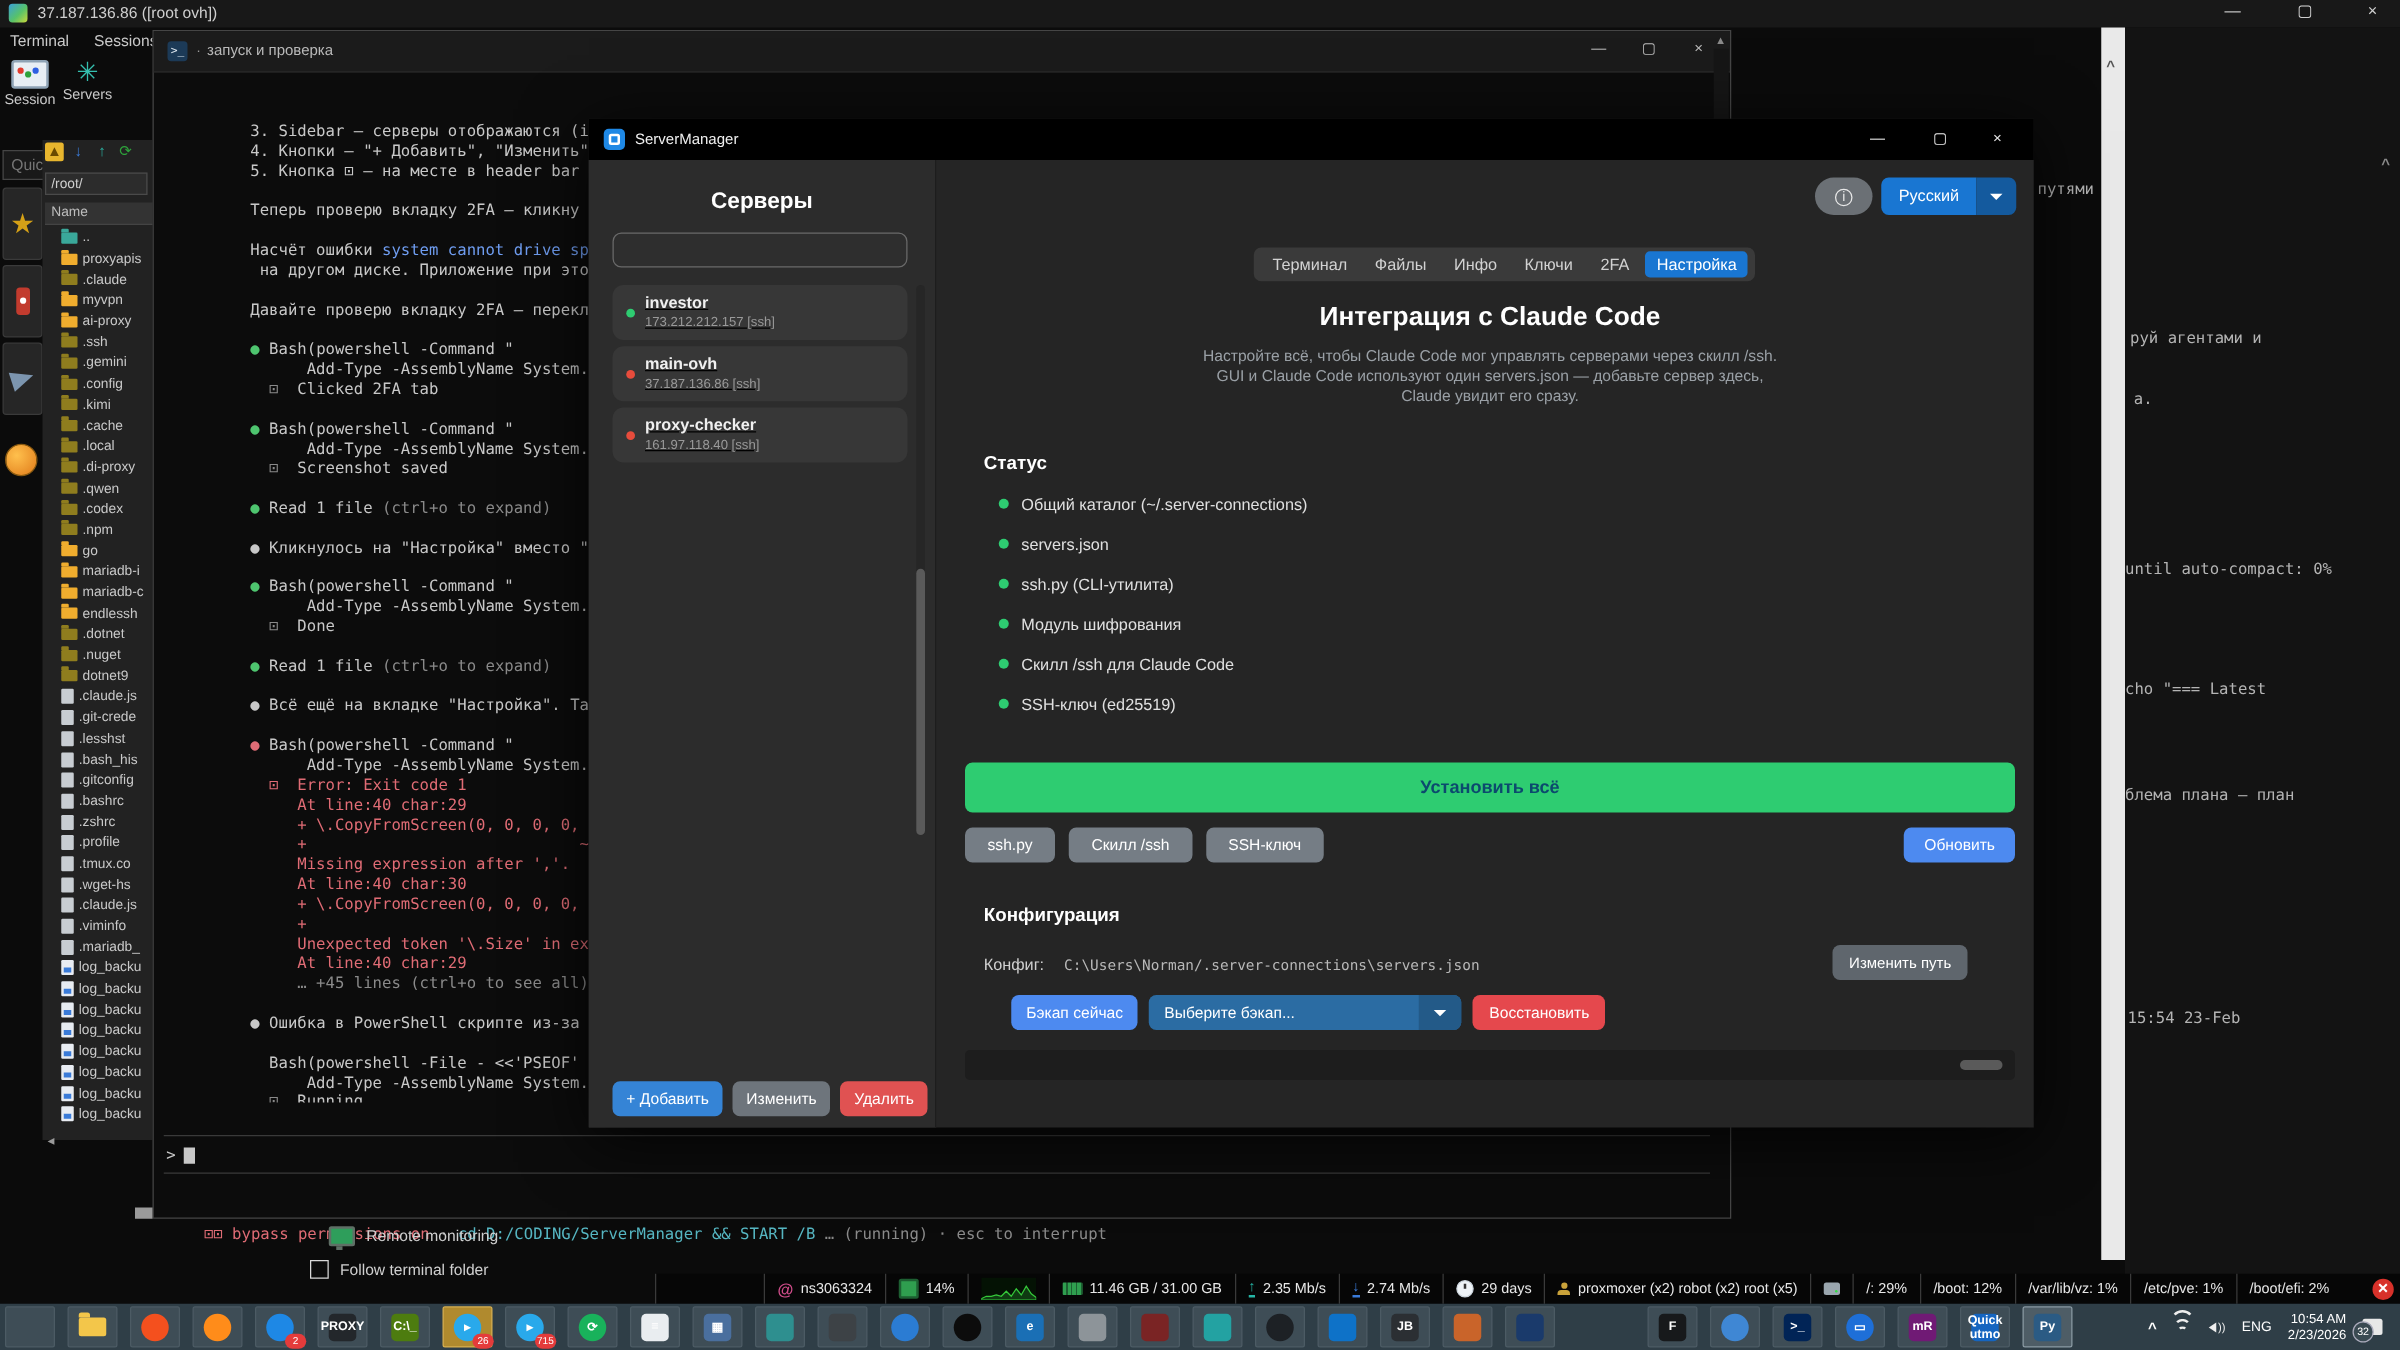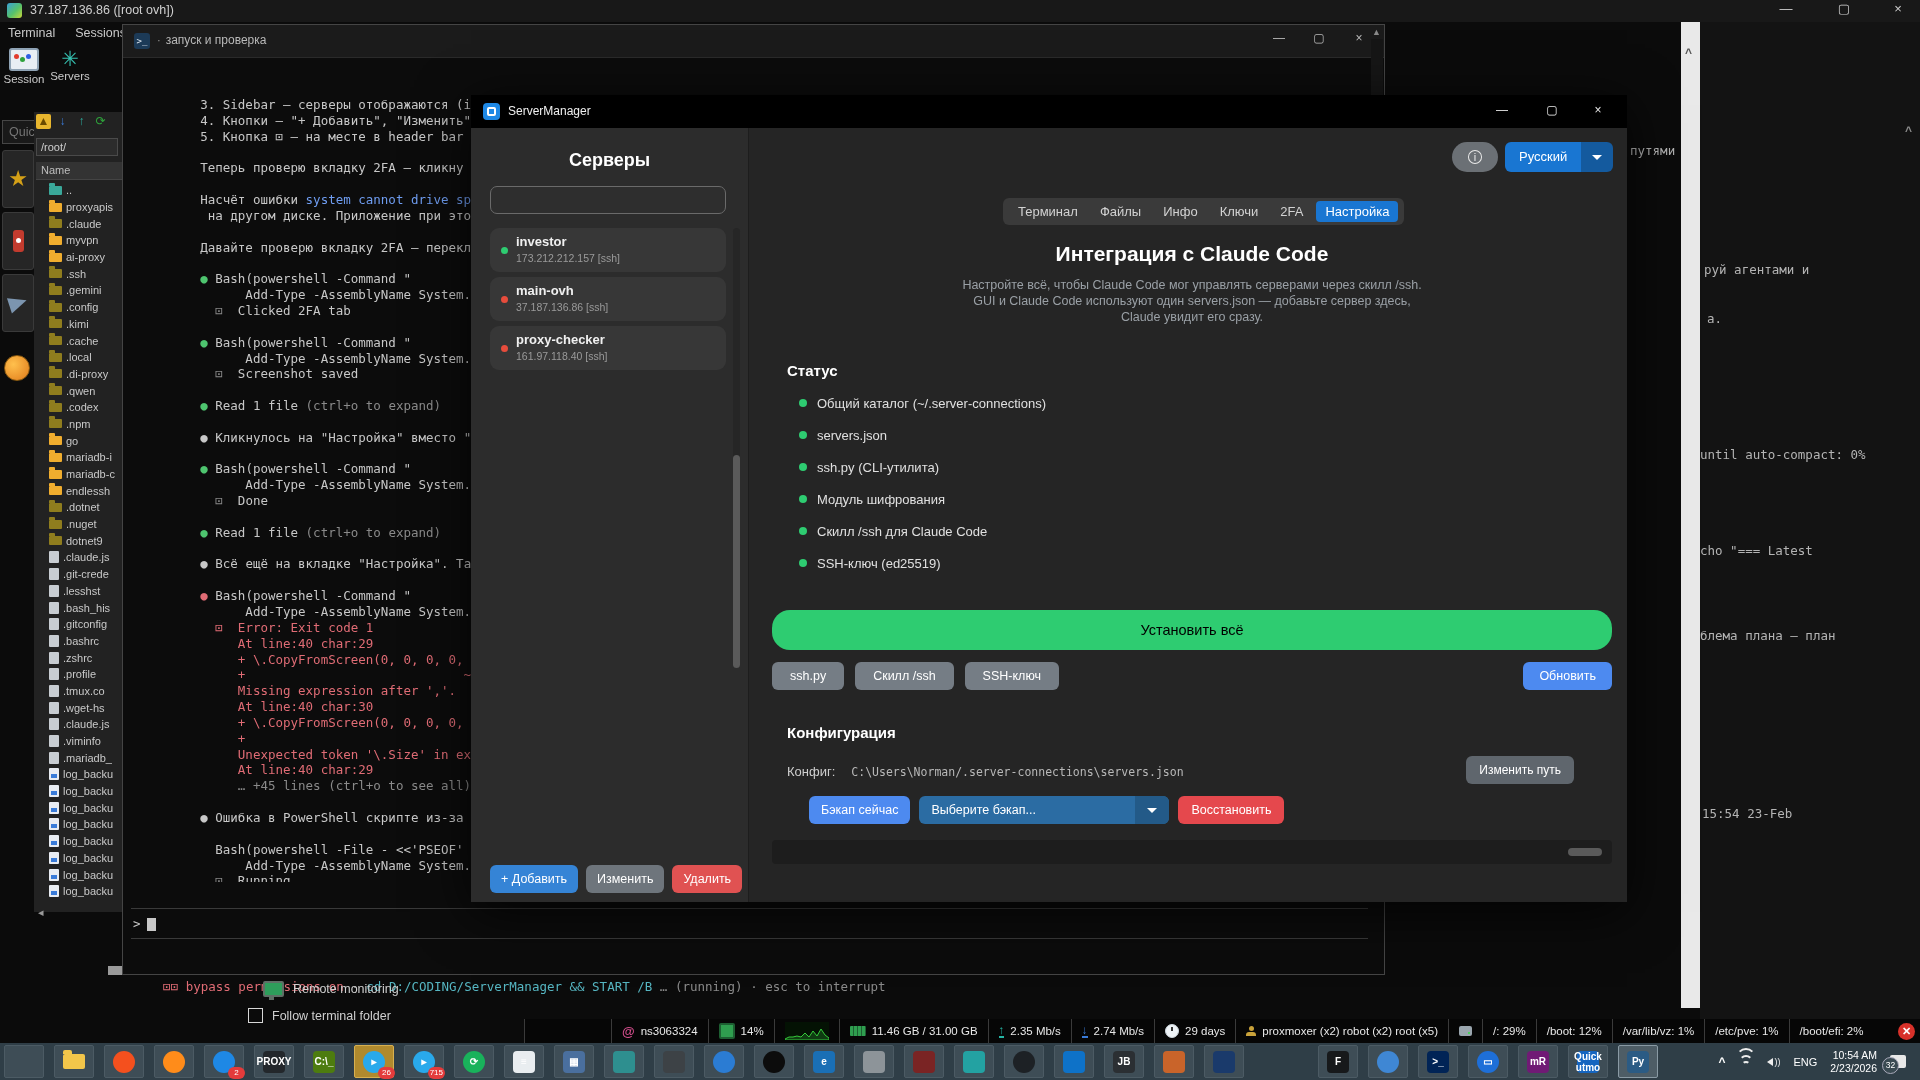--- a/index.html
+++ b/index.html
@@ -93,21 +93,21 @@
   #sm-titlebar{position:absolute;left:0;top:0;width:100%;height:33px;background:#000;}
   .sm-ico{position:absolute;left:12px;top:8px;width:17px;height:17px;background:#1e88e5;border-radius:4px;}
   .sm-ico::before{content:'';position:absolute;left:4px;top:4px;width:9px;height:9px;border:2px solid #fff;border-radius:2px;box-sizing:border-box;}
   #sm-title{position:absolute;left:37px;top:9px;color:#f0f0f0;font-size:12px;}
   .smctl{position:absolute;top:8px;width:30px;text-align:center;color:#e8e8e8;font-size:12px;}
   #sm-sidebar{position:absolute;left:0;top:33px;width:277px;bottom:0;background:#2c2c2c;border-right:1px solid #1d1d1d;}
   #sm-sidebar h2{margin:0;position:absolute;left:0;top:22px;width:100%;text-align:center;color:#fff;font-size:18px;}
   #sm-search{position:absolute;left:19px;top:58px;width:236px;height:28px;background:#2e2e2e;border:1px solid #6a6a6a;
     border-radius:7px;box-sizing:border-box;}
   #srv-list{position:absolute;left:19px;top:100px;width:236px;}
-  .srv{position:relative;height:44px;background:#373737;border-radius:9px;margin-bottom:5px;padding:6px 8px 0 26px;box-sizing:border-box;}
+  .srv{position:relative;height:44px;background:#373737;border-radius:9px;margin-bottom:5px;padding:6px 8px 0 26px;box-sizing:border-box;text-decoration:underline;}
   .srv .dot{position:absolute;left:11px;top:19px;width:7px;height:7px;border-radius:50%;}
   .dot.online{background:#2ecc71;} .dot.offline{background:#e74c3c;}
   .srv .nm{color:#f0f0f0;font-size:13px;font-weight:bold;}
   .srv .ad{color:#9a9a9a;font-size:10.5px;margin-top:3px;}
   #side-scroll{position:absolute;right:8px;top:100px;width:7px;height:440px;background:#262626;border-radius:4px;}
   #side-scroll .thumb{position:absolute;left:0;top:227px;width:7px;height:213px;background:#5a5a5a;border-radius:4px;}
   #side-btns{position:absolute;left:19px;top:737px;display:flex;gap:8px;}
   .sbtn{height:28px;border:none;border-radius:6px;color:#fff;font-size:12.5px;padding:0 11px;font-family:"Liberation Sans",sans-serif;}
   .sbtn.add{background:#3584d6;} .sbtn.edit{background:#6e757c;} .sbtn.del{background:#e05252;}
   #sm-main{position:absolute;left:277px;top:33px;right:0;bottom:0;}
@@ -121,22 +121,22 @@
     align-items:center;padding:0 6px;gap:4px;}
   .smtab{color:#d2d2d2;font-size:13px;padding:3px 9px;border-radius:4px;}
   .smtab.active{background:#1976d2;color:#fff;}
   #sm-content{position:absolute;left:24px;top:0;width:840px;height:100%;}
   #sm-heading{position:absolute;left:0;top:114px;width:100%;text-align:center;color:#fff;font-size:21px;font-weight:bold;margin:0;}
   #sm-sub{position:absolute;left:0;top:149px;width:100%;text-align:center;color:#9aa0a6;font-size:12.5px;line-height:16px;}
   #status-h{position:absolute;left:15px;top:234px;color:#fff;font-size:15px;font-weight:bold;margin:0;}
   #status-list{position:absolute;left:27px;top:268px;list-style:none;margin:0;padding:0;}
   #status-list li{color:#e0e0e0;font-size:13px;height:32px;display:flex;align-items:flex-start;gap:10px;}
   #status-list .gdot{width:8px;height:8px;min-width:8px;border-radius:50%;background:#2ecc71;margin-top:3px;}
-  #install-btn{position:absolute;left:0;top:482px;width:100%;height:40px;background:#2ecc71;border:none;border-radius:18px;
-    color:#000000;font-size:14.5px;font-weight:normal;font-family:"Liberation Sans",sans-serif;}
+  #install-btn{position:absolute;left:0;top:482px;width:100%;height:40px;background:#2ecc71;border:none;border-radius:6px;
+    color:#0c4a6e;font-size:14.5px;font-weight:bold;font-family:"Liberation Sans",sans-serif;}
   #small-btns{position:absolute;left:0;top:534px;display:flex;gap:11px;}
   .gbtn{height:28px;background:#757d85;border:none;border-radius:6px;color:#fff;font-size:12.5px;padding:0 18px;font-family:"Liberation Sans",sans-serif;}
   #refresh-btn{position:absolute;right:0;top:534px;height:28px;background:#4d8af0;border:none;border-radius:6px;
     color:#fff;font-size:12.5px;padding:0 16px;font-family:"Liberation Sans",sans-serif;}
   #config-h{position:absolute;left:15px;top:596px;color:#fff;font-size:15px;font-weight:bold;margin:0;}
   #config-row{position:absolute;left:15px;top:636px;display:flex;align-items:center;gap:16px;}
   #config-row .lab{color:#cfcfcf;font-size:13px;}
   #config-row .path{color:#b8b8b8;font-size:11.5px;font-family:"DejaVu Sans Mono",monospace;}
   #change-path{position:absolute;right:38px;top:628px;height:28px;background:#5f666d;border:none;border-radius:6px;
     color:#fff;font-size:12px;padding:0 13px;font-family:"Liberation Sans",sans-serif;}

